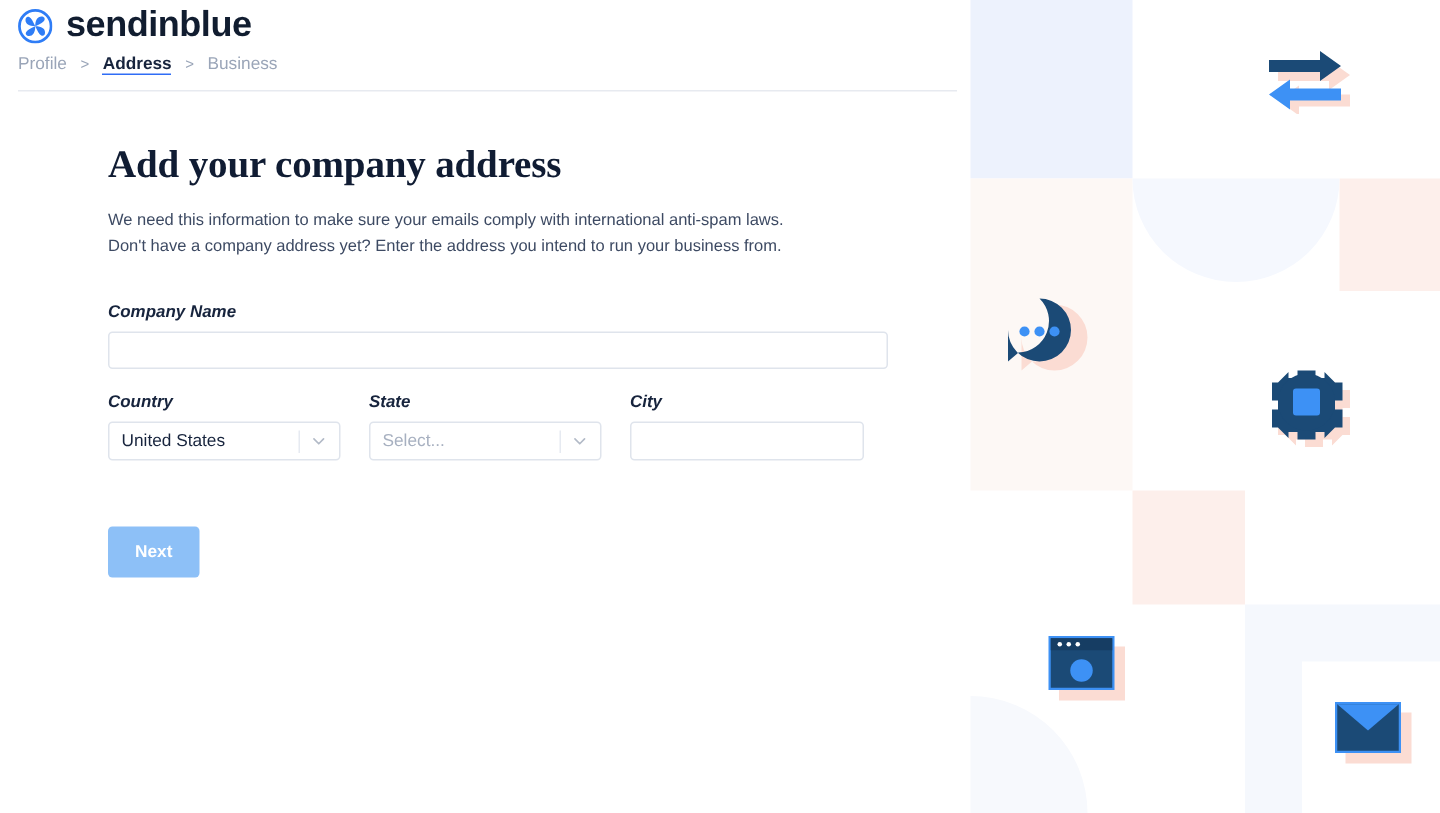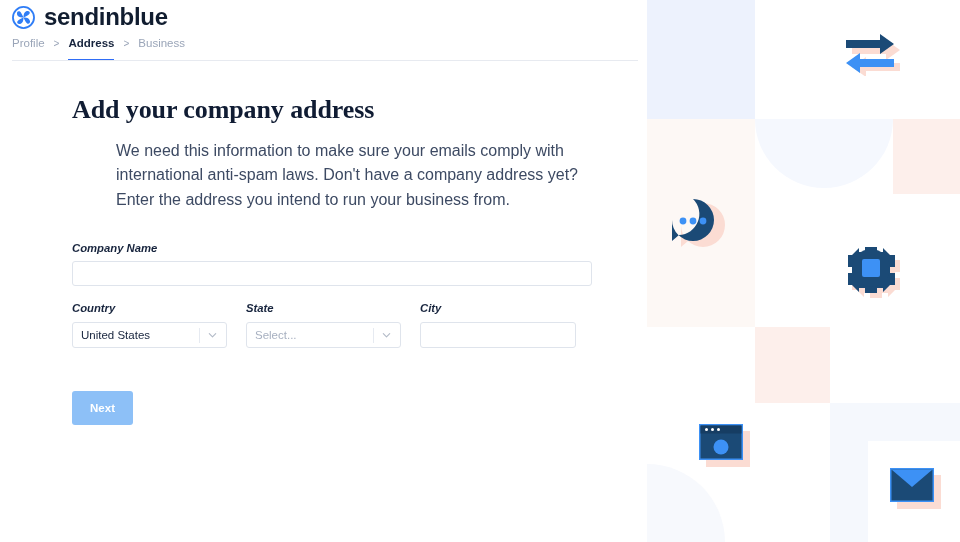--- a/index.html
+++ b/index.html
@@ -31,42 +31,41 @@
   }
 
   #breadcrumb {
     position: absolute; left: 12px; top: 37px;
     display: flex; align-items: baseline; gap: 9px;
     font-size: 11.5px;
   }
   .crumb { color: #9aa5b8; white-space: nowrap; }
   .crumb.active {
     color: #17243d; font-weight: 700;
-    border-bottom: 1.6px solid #2f6df6; padding-bottom: 10px;
+    border-bottom: 1.6px solid #2f6df6; padding-bottom: 0;
   }
   .crumb-sep { color: #9aa5b8; font-size: 10px; }
 
   #header-rule {
     position: absolute; left: 12px; top: 60px;
     width: 626px; height: 1px; background: #e7eaf0;
   }
 
   
   #form-area { position: absolute; left: 72px; top: 96px; width: 520px; }
 
   #page-title {
     font-family: "Liberation Serif", serif;
     font-size: 26px; font-weight: 700; color: #101c33;
     letter-spacing: -0.1px; line-height: 1.1;
   }
   #page-subtitle {
     margin-top: 14px;
-    font-size: 16px; line-height: 1.55; color: #3d4a63;
+    font-size: 11px; line-height: 1.55; color: #3d4a63;
     max-width: 478px;
-    margin-left: 44px;
   }
 
   .field-label {
     font-size: 11.3px; font-weight: 700; color: #17243d;
     margin-bottom: 7px; line-height: 1; font-style: italic;
   }
   .txt-input {
     display: block; width: 100%; height: 25px;
     border: 1px solid #dfe4ec; border-radius: 3px;
     background: #ffffff; font-size: 11.5px; color: #17243d;

